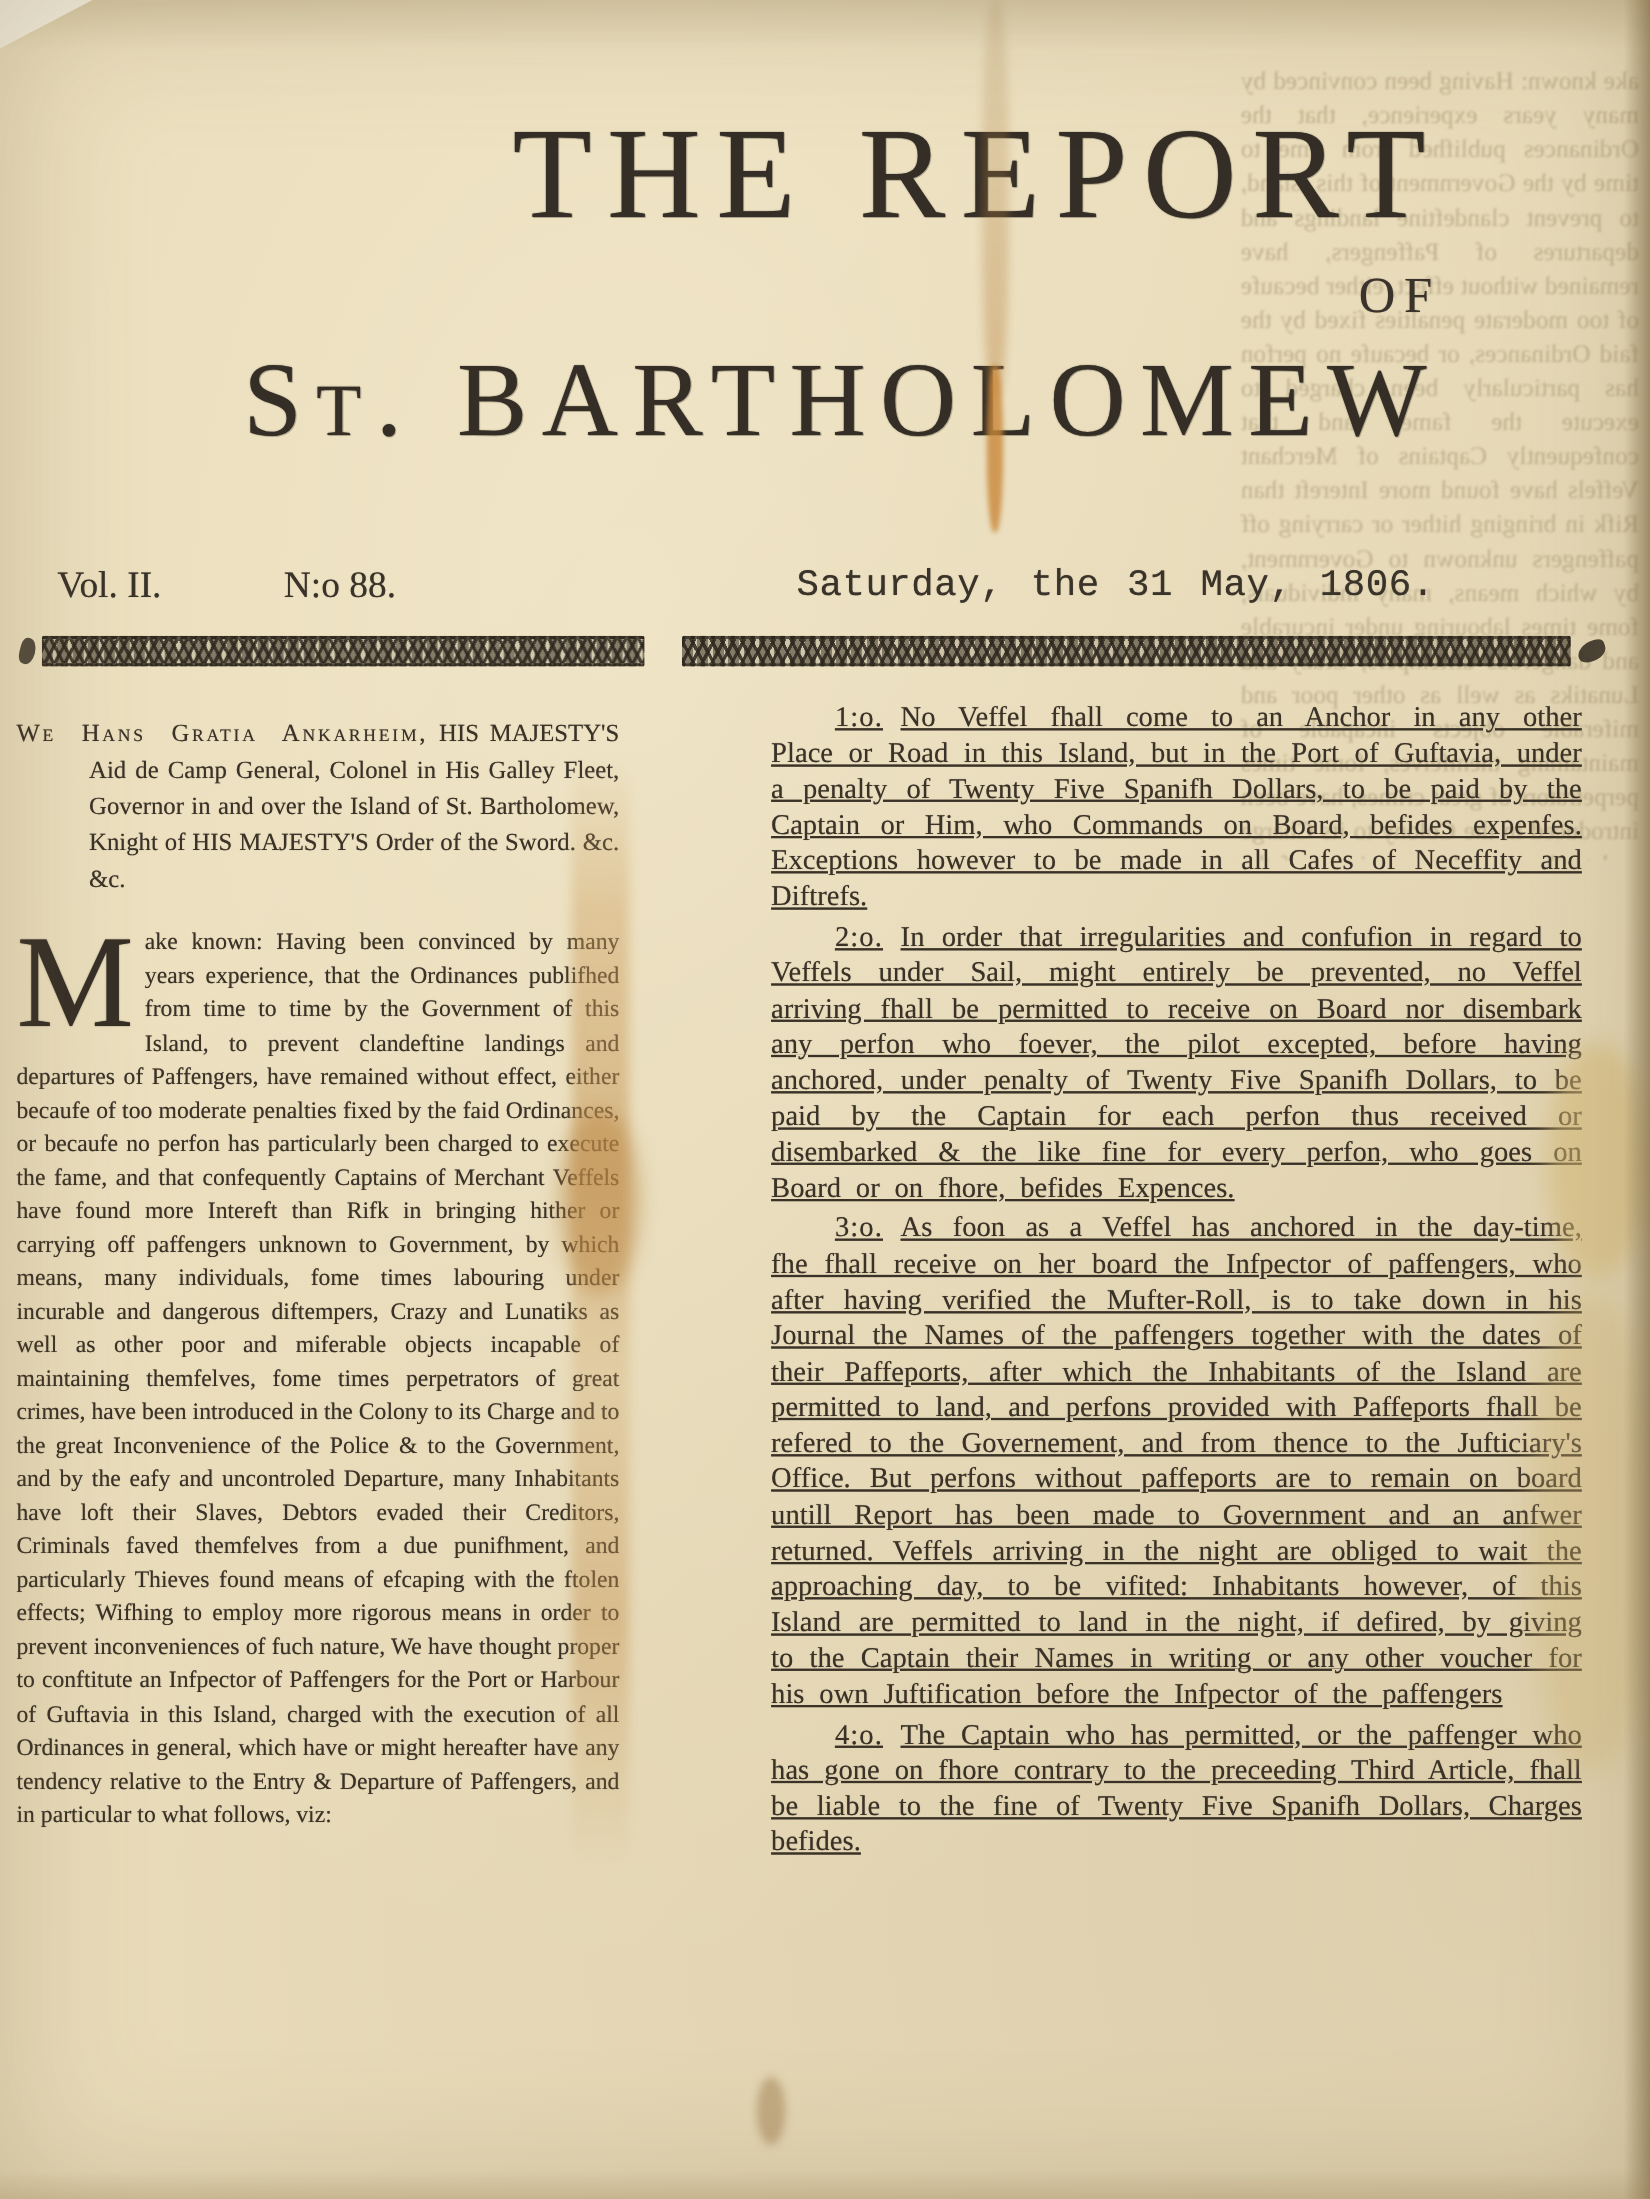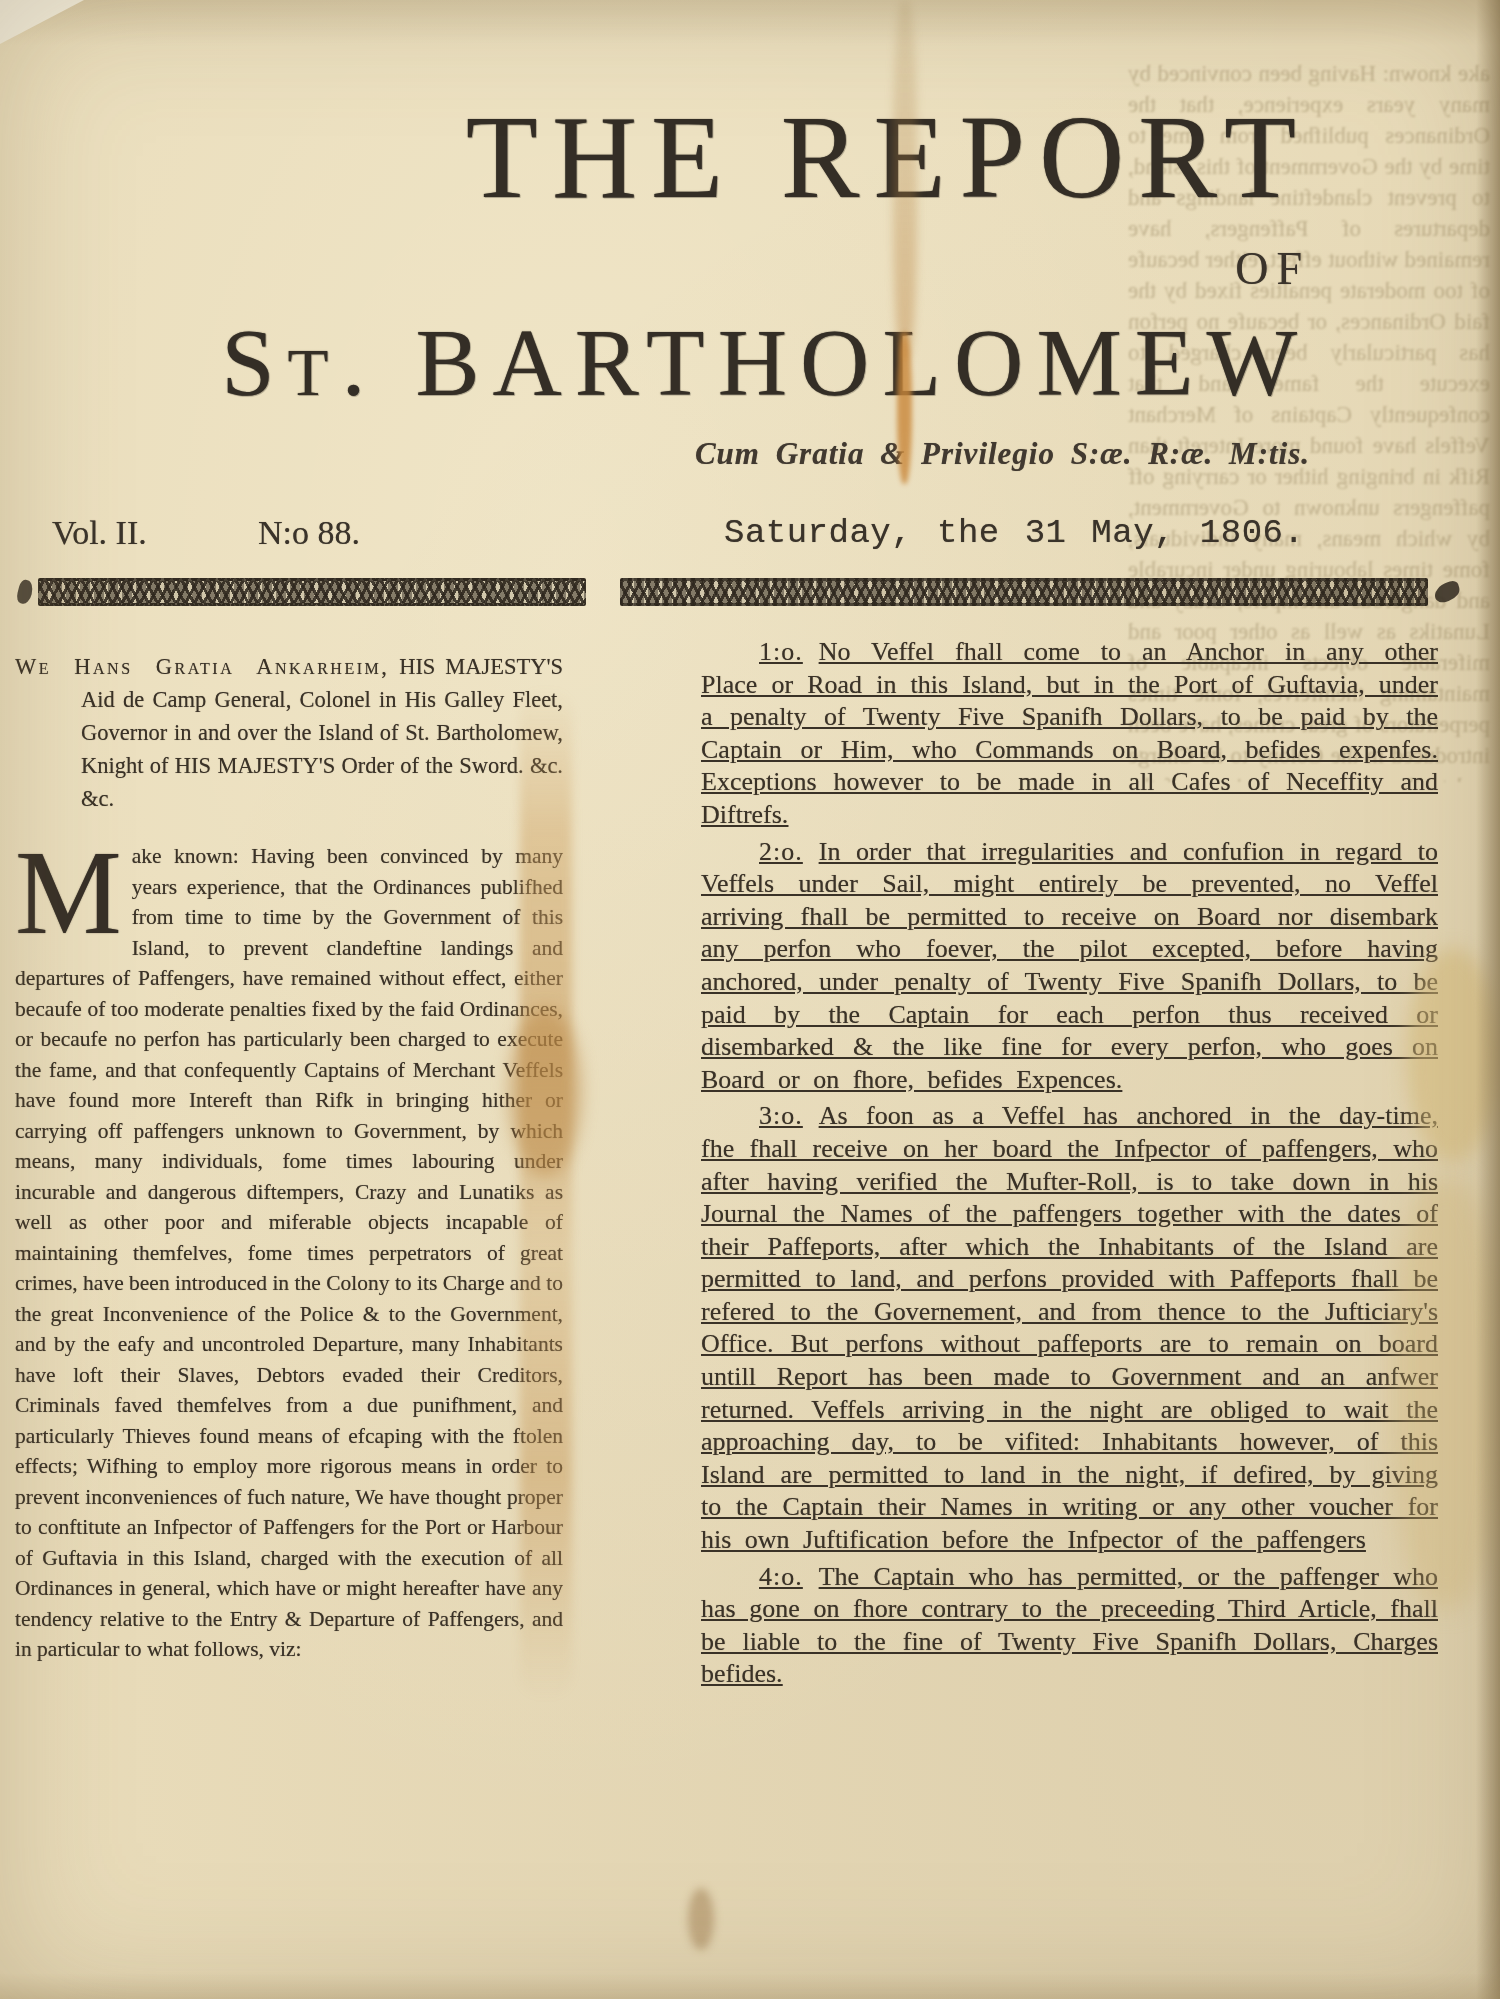--- a/index.html
+++ b/index.html
@@ -92,21 +92,20 @@
 <body>
 
 <div class="page">
 
   <div class="ghost">ake known: Having been convinced by many years experience, that the Ordinances publifhed from time to time by the Government of this Island, to prevent clandeftine landings and departures of Paffengers, have remained without effect, either becaufe of too moderate penalties fixed by the faid Ordinances, or becaufe no perfon has particularly been charged to execute the fame, and that confequently Captains of Merchant Veffels have found more Intereft than Rifk in bringing hither or carrying off paffengers unknown to Government, by which means, many individuals, fome times labouring under incurable and dangerous diftempers, Crazy and Lunatiks as well as other poor and miferable objects incapable of maintaining themfelves, fome times perpetrators of great crimes, have been introduced in the Colony to its Charge and to the great Inconvenience of the Police &amp; to the Government, and by the eafy and uncontroled Departure, many Inhabitants have loft their Slaves, Debtors evaded their Creditors, Criminals faved themfelves from a due punifhment, and particularly Thieves found means of efcaping with the ftolen effects; Wifhing to employ more rigorous means in order to prevent inconveniences of fuch nature, We have thought proper to conftitute an Infpector of Paffengers for the Port or Harbour of Guftavia in this Island, charged with the execution of all Ordinances in general, which have or might hereafter have any tendency relative to the Entry &amp; Departure of Paffengers, and in particular to what follows, viz:</div>
 
   <header class="masthead">
     <h1 class="mast-title">THE REPORT</h1>
     <div class="mast-of">OF</div>
     <h2 class="mast-place">St. BARTHOLOMEW</h2>
-    <div class="privilege">Cum Gratia &amp; Privilegio S:æ. R:æ. M:tis.</div>
   </header>
 
   <div class="issue-line">
     <span class="vol">Vol. II.</span>
     <span class="num">N:o 88.</span>
     <span class="date">Saturday, the 31 May, 1806.</span>
   </div>
 
   <div class="ornament">
     <span class="orn-start"></span>

